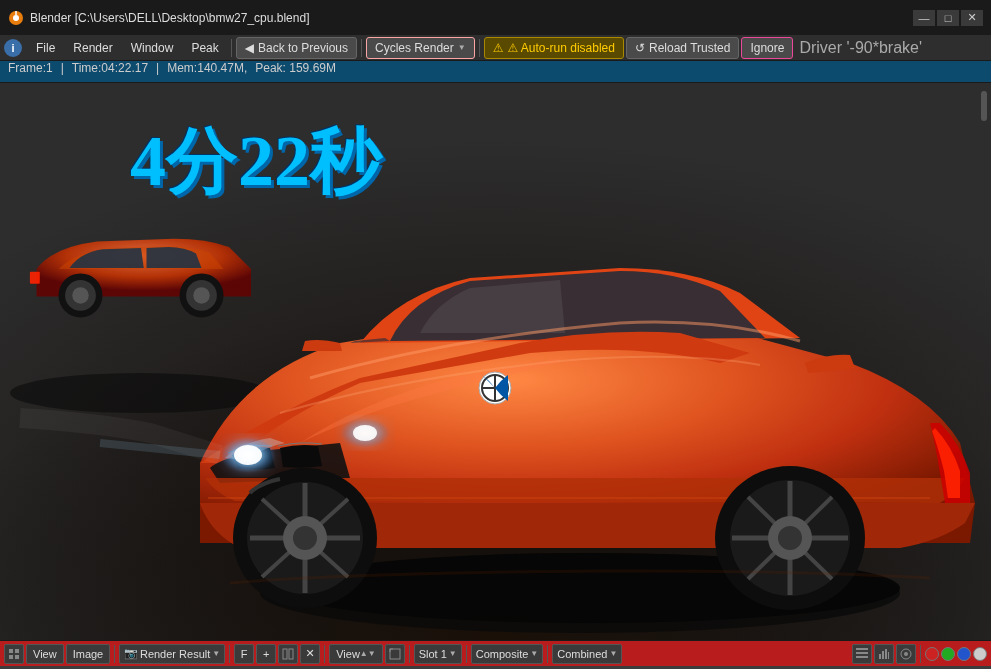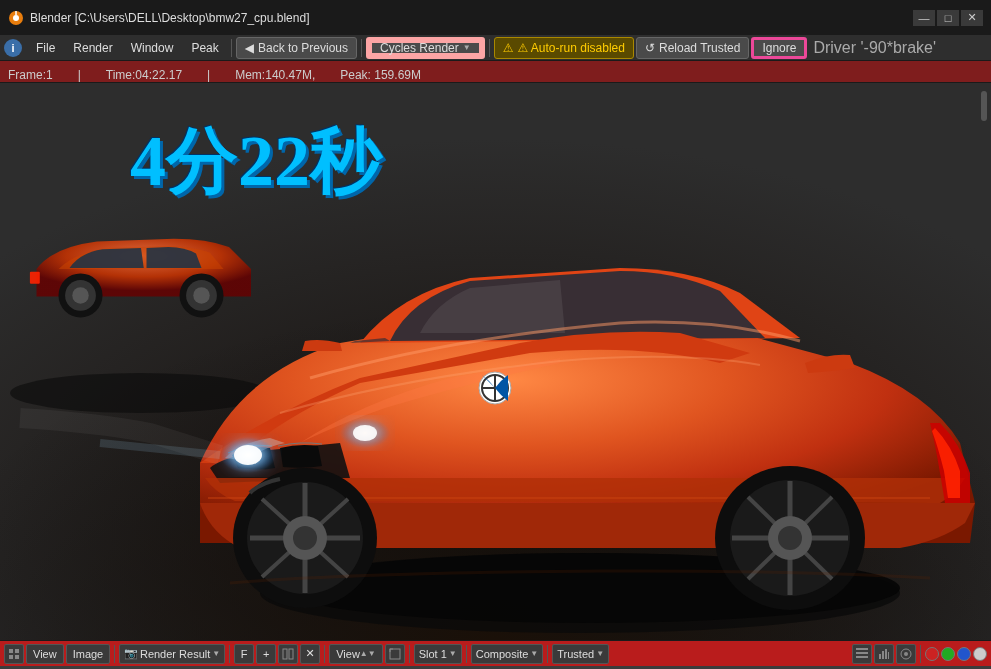--- a/index.html
+++ b/index.html
@@ -97,21 +97,21 @@
       display: flex;
       align-items: center;
       gap: 4px;
       cursor: pointer;
       color: #ddd;
       font-size: 12px;
     }
 
     .render-select {
       background: #4a4a4a;
-      border: 6px solid #fca5a5;
+      border: 1px solid #fca5a5;
       border-radius: 3px;
       padding: 2px 8px;
       height: 22px;
       display: flex;
       align-items: center;
       gap: 4px;
       cursor: pointer;
       color: #ddd;
       font-size: 12px;
     }
@@ -138,48 +138,48 @@
       display: flex;
       align-items: center;
       gap: 4px;
       cursor: pointer;
       color: #ddd;
       font-size: 12px;
     }
 
     .ignore-btn {
       background: #4a4a4a;
-      border: 3px solid #ec4899;
+      border: 1px solid #ec4899;
       border-radius: 3px;
       padding: 2px 8px;
       height: 22px;
       display: flex;
       align-items: center;
       cursor: pointer;
       color: #ddd;
       font-size: 12px;
     }
 
     .driver-text {
       color: #aaa;
       font-size: 16px;
       margin-left: 4px;
     }
 
     
     #info-bar {
-      background: #7f1d1d;
+      background: #0c4a6e;
       height: 22px;
       display: flex;
-      align-items: flex-end;
+      align-items: flex-start;
       padding: 0 8px;
       border-bottom: 1px solid #1a1a1a;
       color: #ccc;
       font-size: 12px;
-      gap: 25px;
+      gap: 8px;
     }
 
     
     #render-area {
       position: relative;
       width: 991px;
       height: 557px;
       background: #1a1a1a;
       overflow: hidden;
     }
@@ -607,21 +607,21 @@
   <div class="separator"></div>
 
   <div class="bottom-select">
     <span>Composite</span>
     <span class="arrow-icon">▼</span>
   </div>
 
   <div class="separator"></div>
 
   <div class="bottom-select">
-    <span>Trusted</span>
+    <span>Combined</span>
     <span class="arrow-icon">▼</span>
   </div>
 
   <div class="flex-spacer"></div>
 
   <div class="bottom-icon-btn">
     <svg width="12" height="12" viewBox="0 0 12 12">
       <rect x="0" y="0" width="12" height="2" fill="#888"></rect>
       <rect x="0" y="4" width="12" height="2" fill="#888"></rect>
       <rect x="0" y="8" width="12" height="2" fill="#888"></rect>

